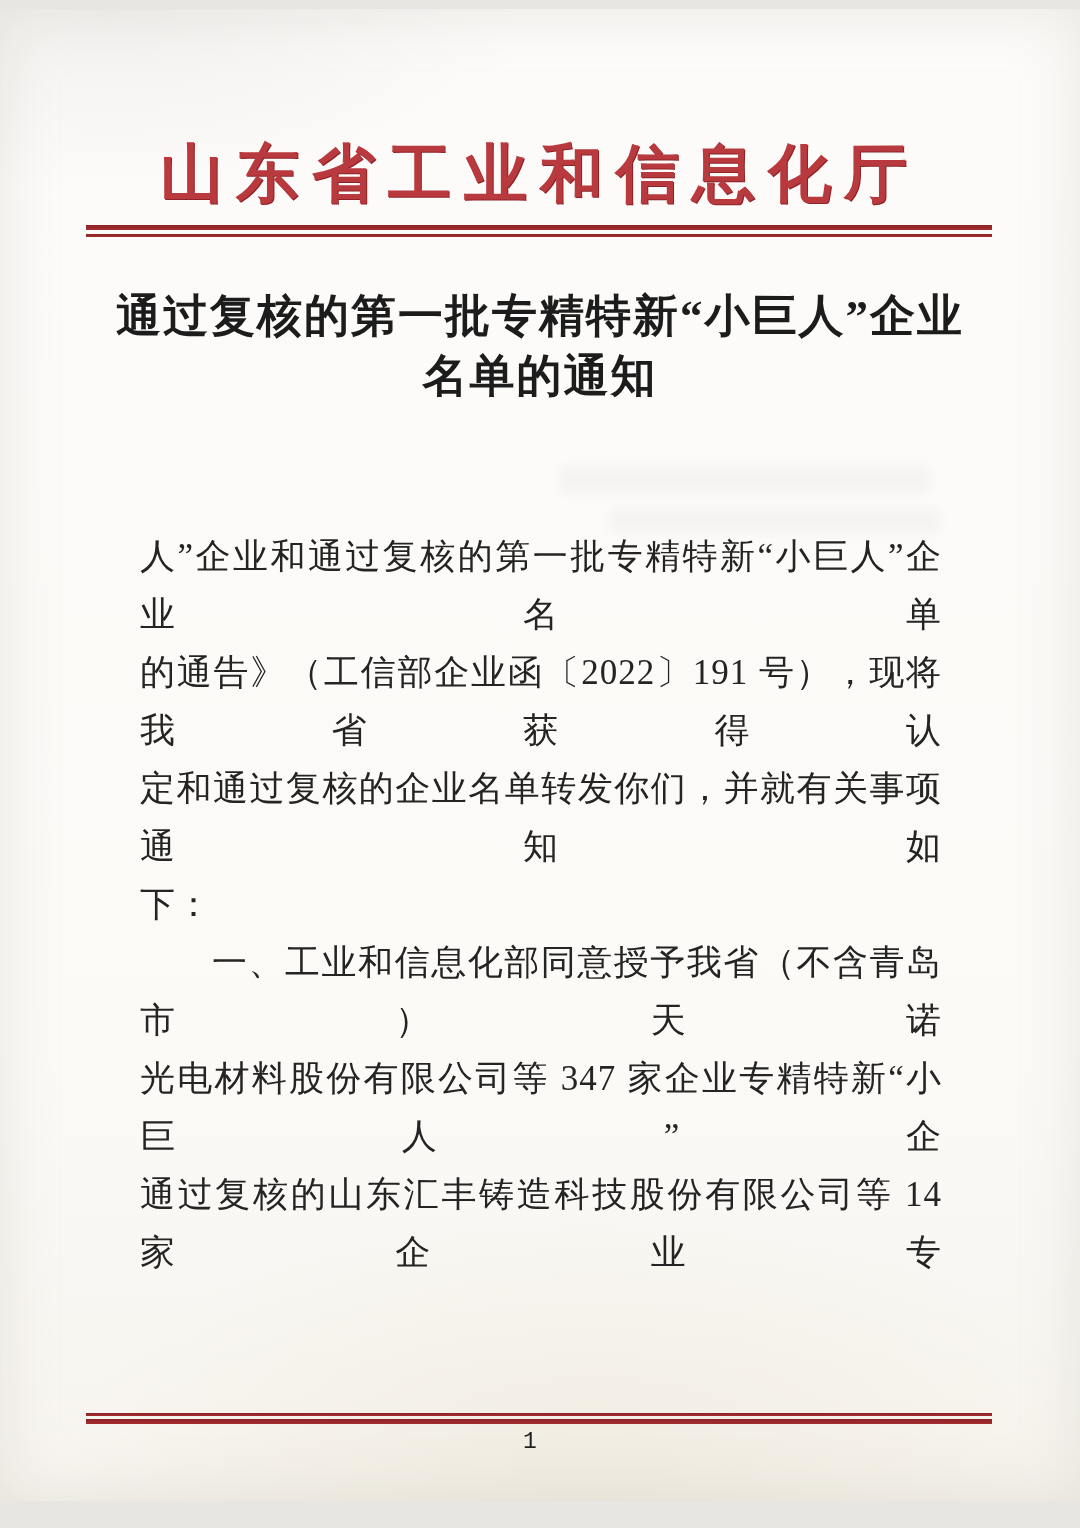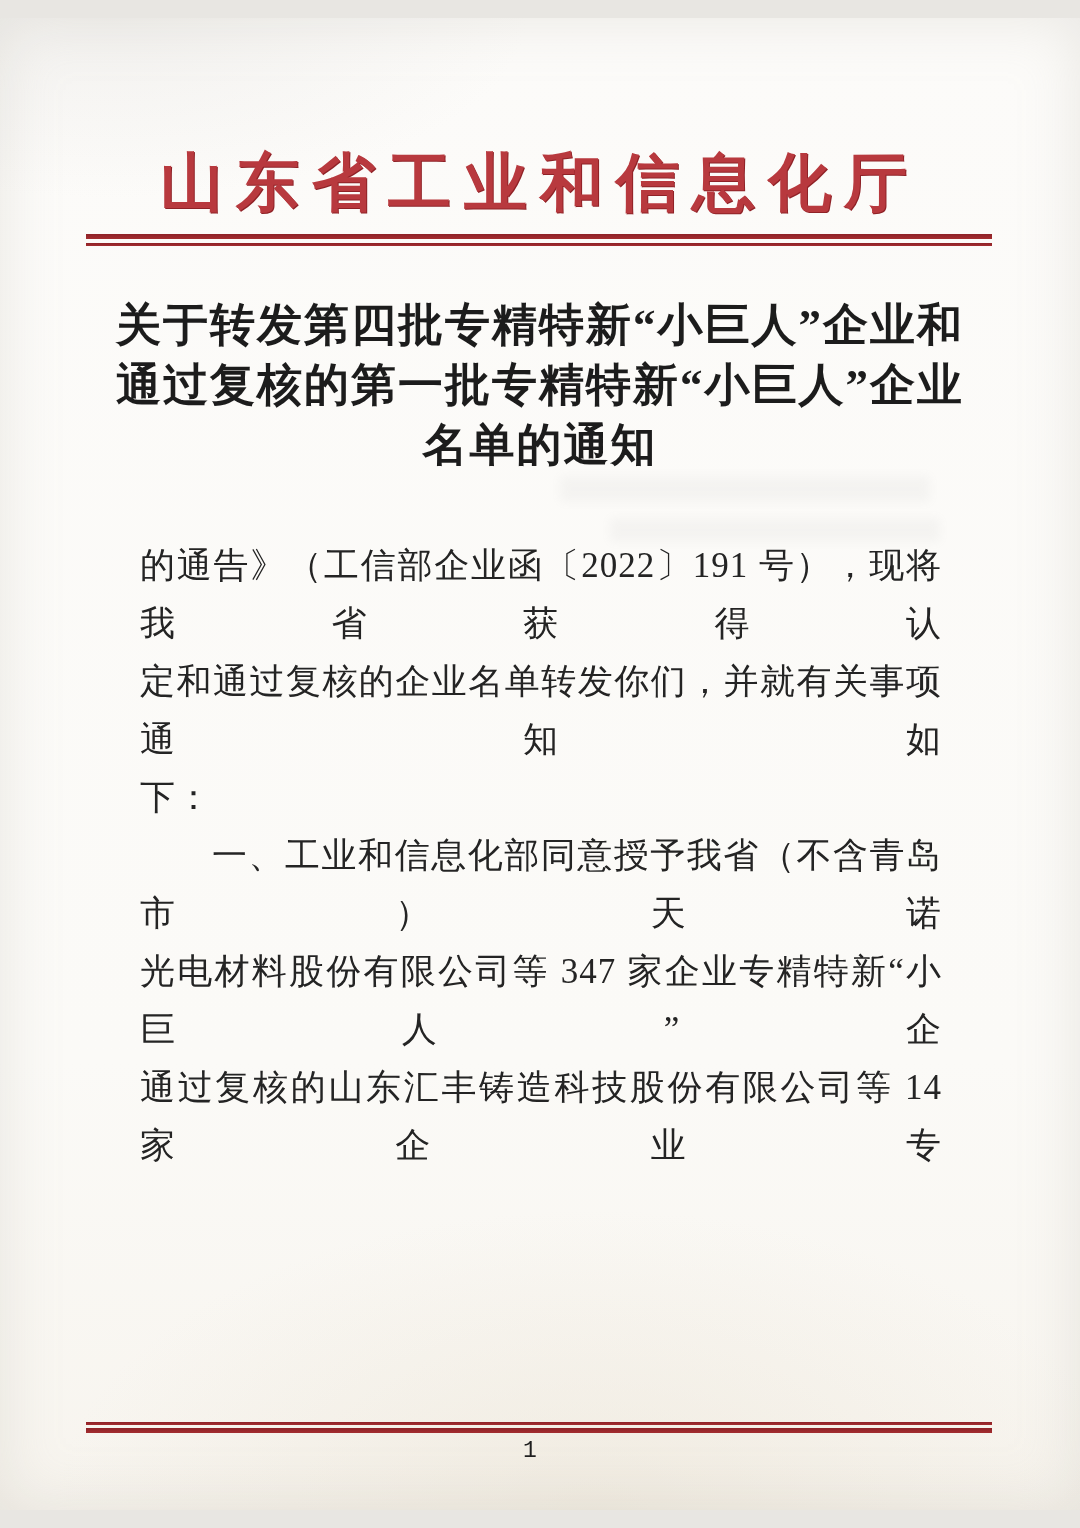--- a/index.html
+++ b/index.html
@@ -5,21 +5,21 @@
   html, body {
     margin: 0;
     padding: 0;
     background: #e8e6e2;
     font-family: "Liberation Serif", "DejaVu Serif", serif;
   }
   .page {
     position: relative;
     width: 1080px;
     height: 1492px;
-    margin: 18px auto;
+    margin: 9px auto;
     overflow: hidden;
     background:
       radial-gradient(ellipse 900px 500px at 55% 100%, rgba(232,224,208,0.45), rgba(232,224,208,0) 60%),
       radial-gradient(ellipse 700px 300px at 10% 0%, rgba(225,223,220,0.35), rgba(225,223,220,0) 60%),
       linear-gradient(180deg, #fcfbf9 0%, #fbfaf7 70%, #f7f4ee 100%);
     box-shadow: inset 0 0 60px rgba(180,175,165,0.25);
   }
 
   
   .agency-name {
@@ -107,29 +107,29 @@
 <body>
 
 <div class="page">
 
   <div class="agency-name">山东省工业和信息化厅</div>
 
   <div class="rule rule-head-thick"></div>
   <div class="rule rule-head-thin"></div>
 
   <div class="doc-title">
-    <span class="title-line">关于转发第四批专精特新“小巨人”企业和</span>
     <span class="title-line">通过复核的第一批专精特新“小巨人”企业</span>
     <span class="title-line">名单的通知</span>
   </div>
 
   <div class="bleed bleed-1"></div>
   <div class="bleed bleed-2"></div>
 
   <div class="body-text">
+      <div class="line full">人”企业和通过复核的第一批专精特新“小巨人”企业名单</div>
       <div class="line full">的通告》（工信部企业函〔2022〕191 号），现将我省获得认</div>
       <div class="line full">定和通过复核的企业名单转发你们，并就有关事项通知如</div>
       <div class="line">下：</div>
       <div class="line full indent">一、工业和信息化部同意授予我省（不含青岛市）天诺</div>
       <div class="line full">光电材料股份有限公司等 347 家企业专精特新“小巨人”企</div>
       <div class="line full">通过复核的山东汇丰铸造科技股份有限公司等 14 家企业专</div>
     </div>
 
   <div class="rule rule-foot-thin"></div>
   <div class="rule rule-foot-thick"></div>

